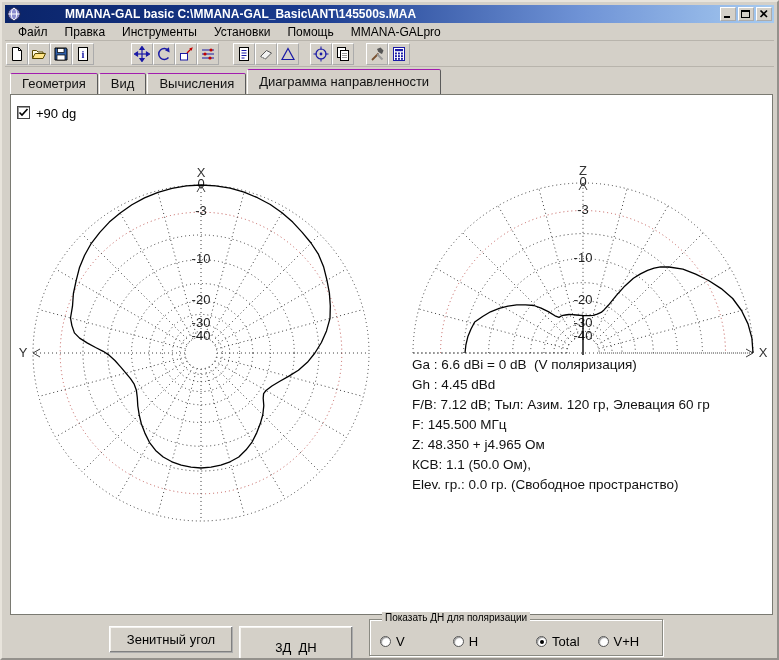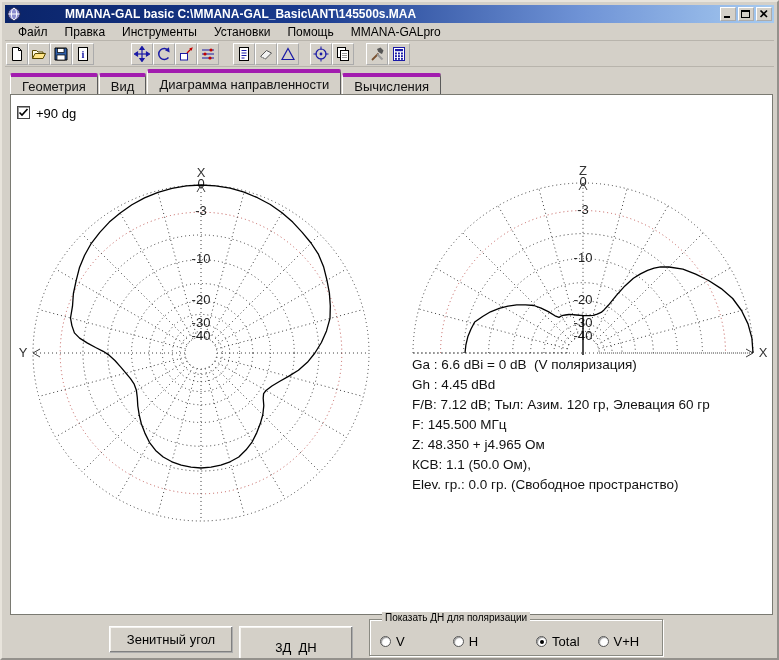--- a/index.html
+++ b/index.html
@@ -14,21 +14,21 @@
   .winbtn{width:16px;height:14px;background:#d4d0c8;border:1px outset #fff;
     margin-left:2px;display:flex;align-items:center;justify-content:center;flex:none;}
   .menubar{position:absolute;left:3px;top:22px;right:3px;height:17px;
     display:flex;align-items:flex-end;padding-left:7px;border-bottom:1px solid #b8b4ac;}
   .menuitem{font-size:12px;color:#000;padding:1px 6px;margin-right:5px;cursor:default;}
   .toolbar{position:absolute;left:3px;top:40px;right:3px;height:25px;border-bottom:1px solid #b8b4ac;}
   .tbtn{position:absolute;top:1px;width:22px;height:22px;background:#d4d0c8;
     border:1px outset #fff;display:flex;align-items:center;justify-content:center;}
   .tabstrip{position:absolute;left:3px;top:66px;right:3px;height:26px;display:flex;align-items:flex-end;padding-left:5px;}
   .tab{height:21px;line-height:20px;padding:0 11px;font-size:13px;background:#d4d0c8;
-    border-top:4px solid #a21caf;border-left:1px solid #fff;border-right:1px solid #5a5a5a;
+    border-top:1px solid #a21caf;border-left:1px solid #fff;border-right:1px solid #5a5a5a;
     border-radius:2px 2px 0 0;margin-right:1px;color:#111;}
   .tab.active{height:25px;line-height:24px;font-size:13px;z-index:3;position:relative;}
   .content{position:absolute;left:8px;top:92px;width:763px;height:521px;background:#fff;
     border:1px solid #7a7a72;}
   .chk-row{position:absolute;left:6px;top:11px;display:flex;}
   .chkbox{width:13px;height:13px;background:#fff;border:1px solid #444;
     box-shadow:inset 1px 1px 0 #9a9a9a;display:flex;align-items:center;justify-content:center;}
   .chk-label{font-size:13px;margin-left:6px;color:#000;}
   svg.plots{position:absolute;left:0;top:0;}
   .ringlbl{font:13px "Liberation Sans",sans-serif;fill:#222;}
@@ -225,22 +225,22 @@
             <rect x="7" y="11.9" width="1.9" height="1.9"></rect>
             <rect x="10" y="11.9" width="1.9" height="1.9"></rect>
           </g>
         </svg>
       </span>
   </div>
 
   <div class="tabstrip">
     <span class="tab">Геометрия</span>
     <span class="tab">Вид</span>
+    <span class="tab">Вычисления</span>
     <span class="tab active">Диаграмма направленности</span>
-    <span class="tab">Вычисления</span>
   </div>
 
   <div class="content">
     <svg class="plots" width="761" height="519" viewBox="0 0 761 519">
       <g>
           <circle cx="190" cy="258" r="168" stroke="#3c3c3c" stroke-dasharray="1 3" fill="none" stroke-width="1"></circle>
           <circle cx="190" cy="258" r="140.821536647064" stroke="#c25a56" stroke-dasharray="1 3" fill="none" stroke-width="1"></circle>
           <circle cx="190" cy="258" r="118.03991180738325" stroke="#3c3c3c" stroke-dasharray="1 3" fill="none" stroke-width="1"></circle>
           <circle cx="190" cy="258" r="93.29147066432769" stroke="#3c3c3c" stroke-dasharray="1 3" fill="none" stroke-width="1"></circle>
           <circle cx="190" cy="258" r="69.51976066179817" stroke="#3c3c3c" stroke-dasharray="1 3" fill="none" stroke-width="1"></circle>

